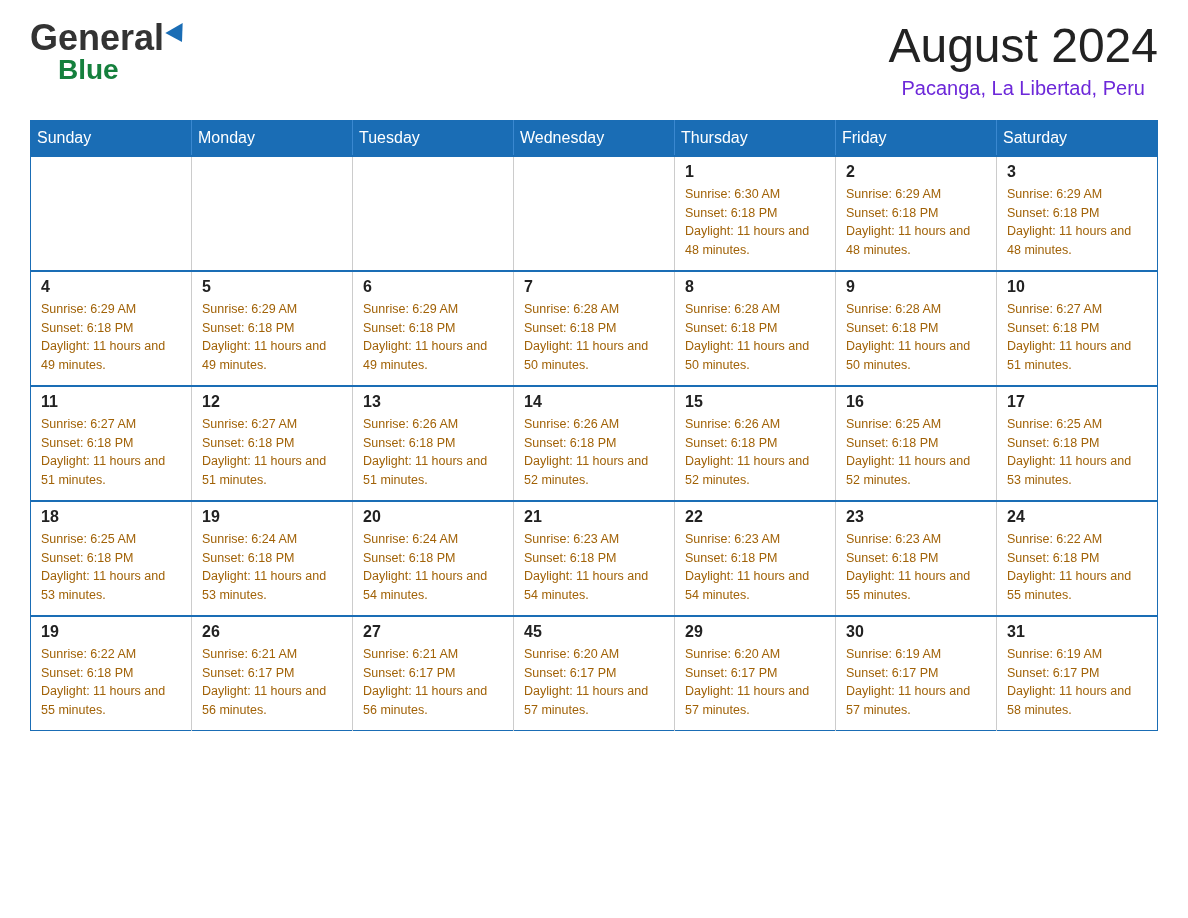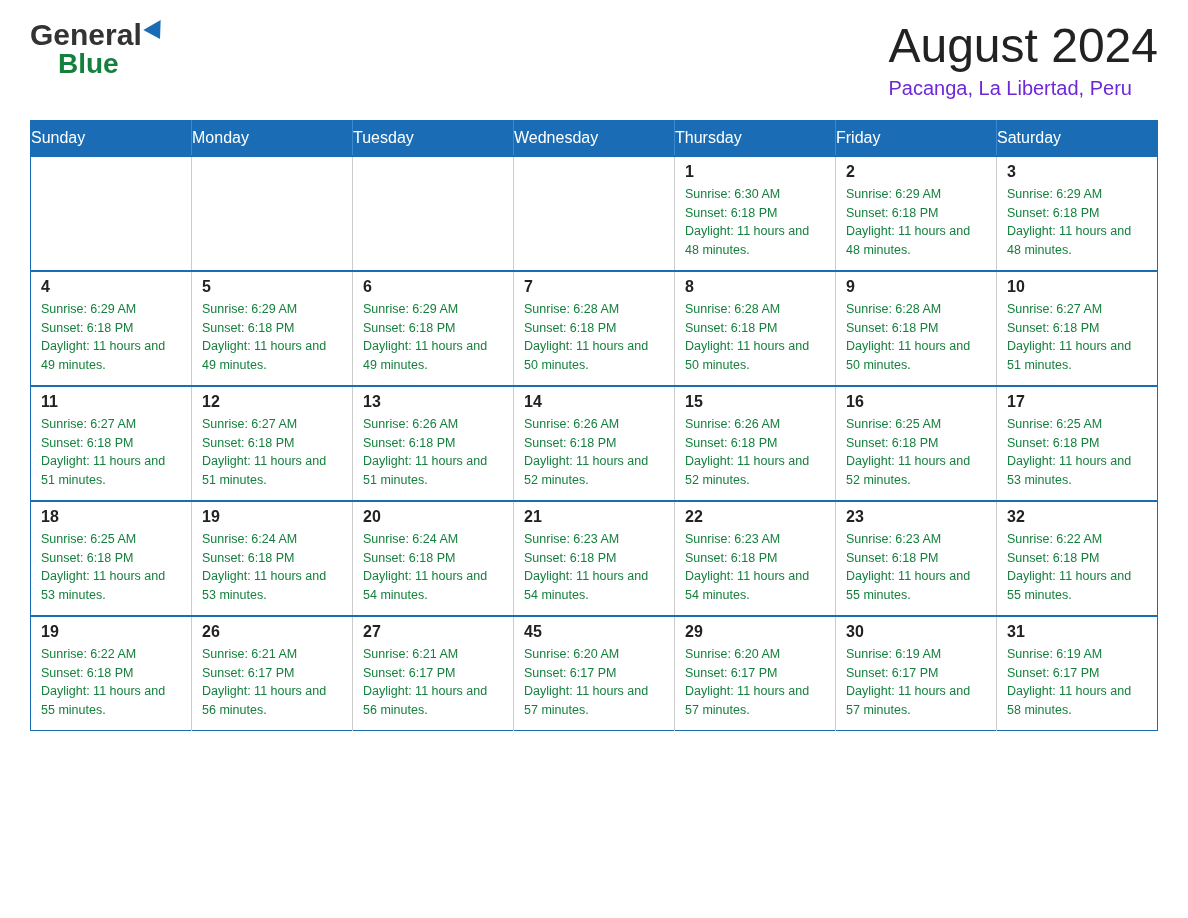--- a/index.html
+++ b/index.html
@@ -15,21 +15,21 @@
       justify-content: space-between;
       align-items: flex-start;
       margin-bottom: 20px;
     }
     .logo {
       display: flex;
       flex-direction: column;
       align-items: flex-start;
     }
     .logo-general {
-      font-size: 30px;
+      font-size: 36px;
       font-weight: bold;
       color: #333;
       line-height: 1;
     }
     .logo-blue {
       font-size: 28px;
       font-weight: bold;
       color: #15803d;
       line-height: 1;
       margin-left: 28px;
@@ -45,21 +45,21 @@
       vertical-align: middle;
       transform: rotate(-30deg);
       position: relative;
       top: -3px;
     }
     .logo-icon {
       display: flex;
       align-items: center;
     }
     .title-section {
-      text-align: left;
+      text-align: center;
     }
     .month-title {
       font-size: 48px;
       font-weight: normal;
       color: #222;
       line-height: 1.1;
     }
     .location-title {
       font-size: 20px;
       color: #6d28d9;
@@ -70,21 +70,21 @@
       border-collapse: collapse;
       border: 1px solid #1a6db5;
     }
     .calendar thead tr {
       background-color: #1a6db5;
     }
     .calendar thead th {
       color: #fff;
       font-size: 16px;
       font-weight: normal;
-      padding: 8px 0;
+      padding: 8px 6px;
       text-align: left;
       border-right: 1px solid #3a88d0;
       width: 14.28%;
     }
     .calendar thead th:last-child {
       border-right: none;
       margin-left: 20px;
     }
     .calendar tbody tr {
       border-top: 2px solid #1a6db5;
@@ -103,21 +103,21 @@
     }
     .day-number {
       font-size: 16px;
       font-weight: bold;
       color: #222;
       display: block;
       margin-bottom: 4px;
     }
     .day-info {
       font-size: 12.5px;
-      color: #15803d;
+      color: #a16207;
       line-height: 1.5;
     }
     .empty-cell {
       background: #fff;
     }
   </style>
 </head>
 <body>
 
 <div class="header">
@@ -290,21 +290,21 @@
 Sunset: 6:18 PM
 Daylight: 11 hours and 54 minutes.</div>
         </td>
         <td>
           <span class="day-number">23</span>
           <div class="day-info" style="white-space: pre-line;">Sunrise: 6:23 AM
 Sunset: 6:18 PM
 Daylight: 11 hours and 55 minutes.</div>
         </td>
         <td>
-          <span class="day-number">32</span>
+          <span class="day-number">24</span>
           <div class="day-info" style="white-space: pre-line;">Sunrise: 6:22 AM
 Sunset: 6:18 PM
 Daylight: 11 hours and 55 minutes.</div>
         </td>
       </tr>
       <tr>
         <td>
           <span class="day-number">19</span>
           <div class="day-info" style="white-space: pre-line;">Sunrise: 6:22 AM
 Sunset: 6:18 PM

